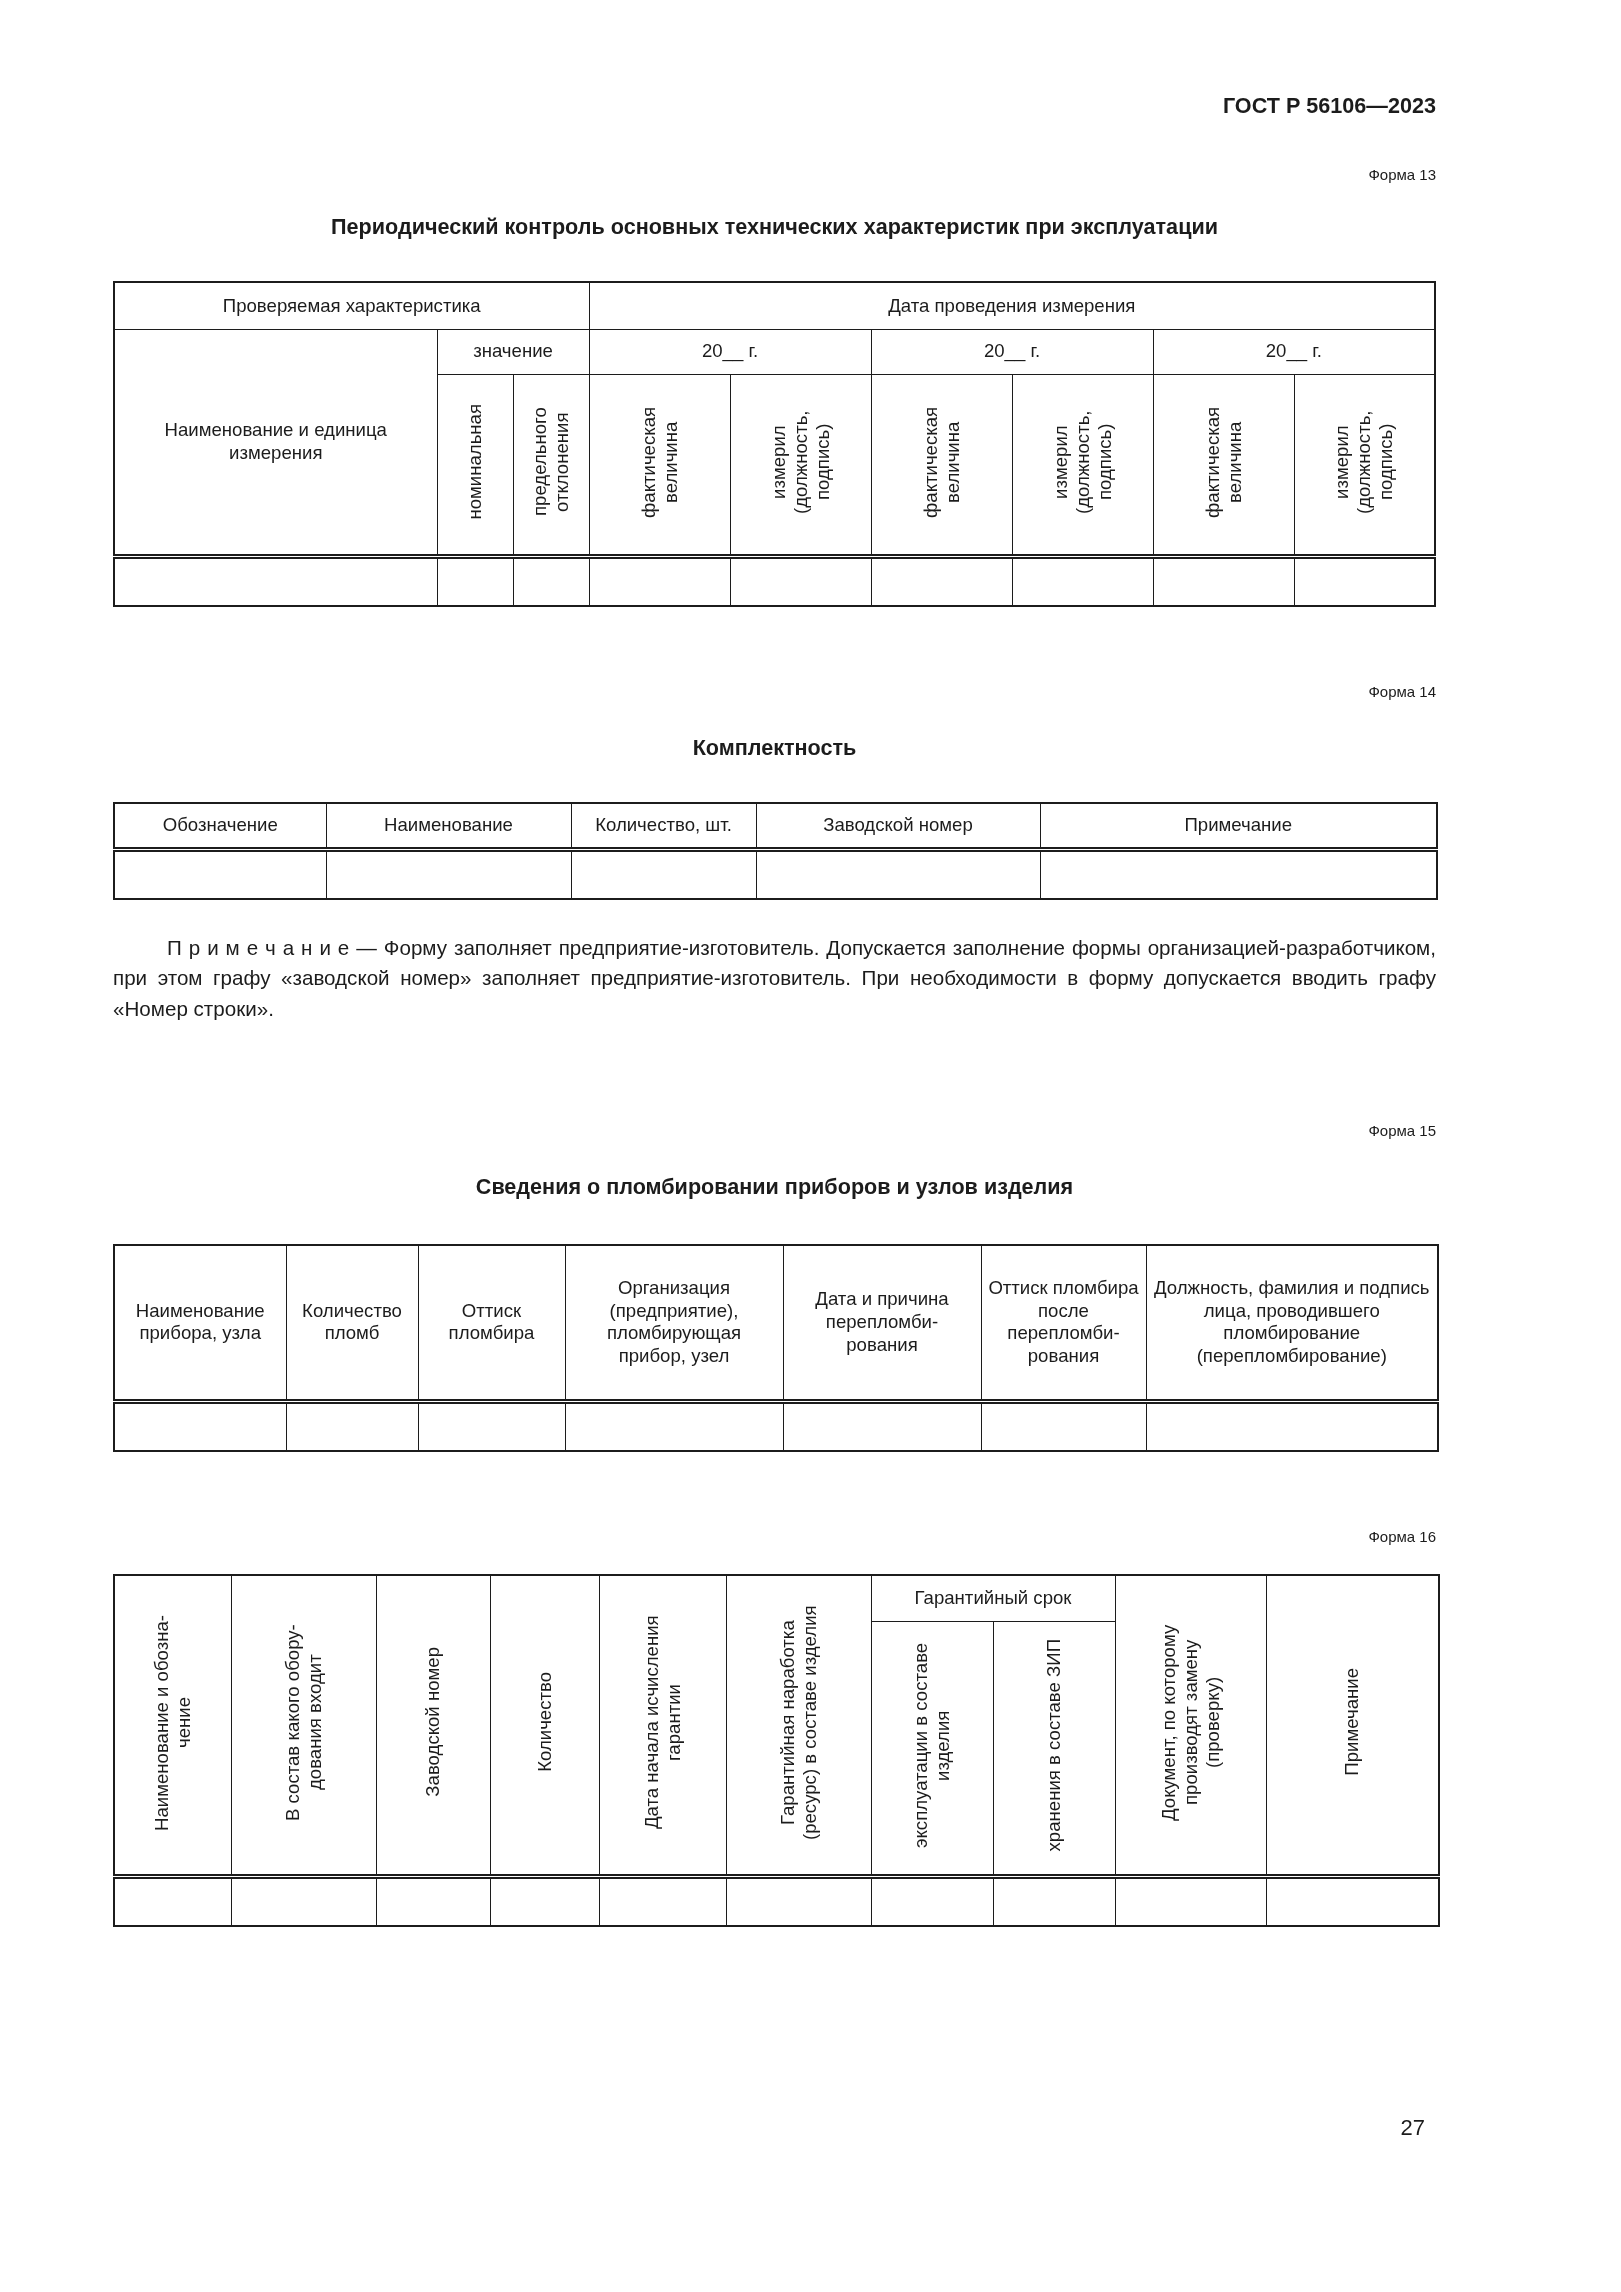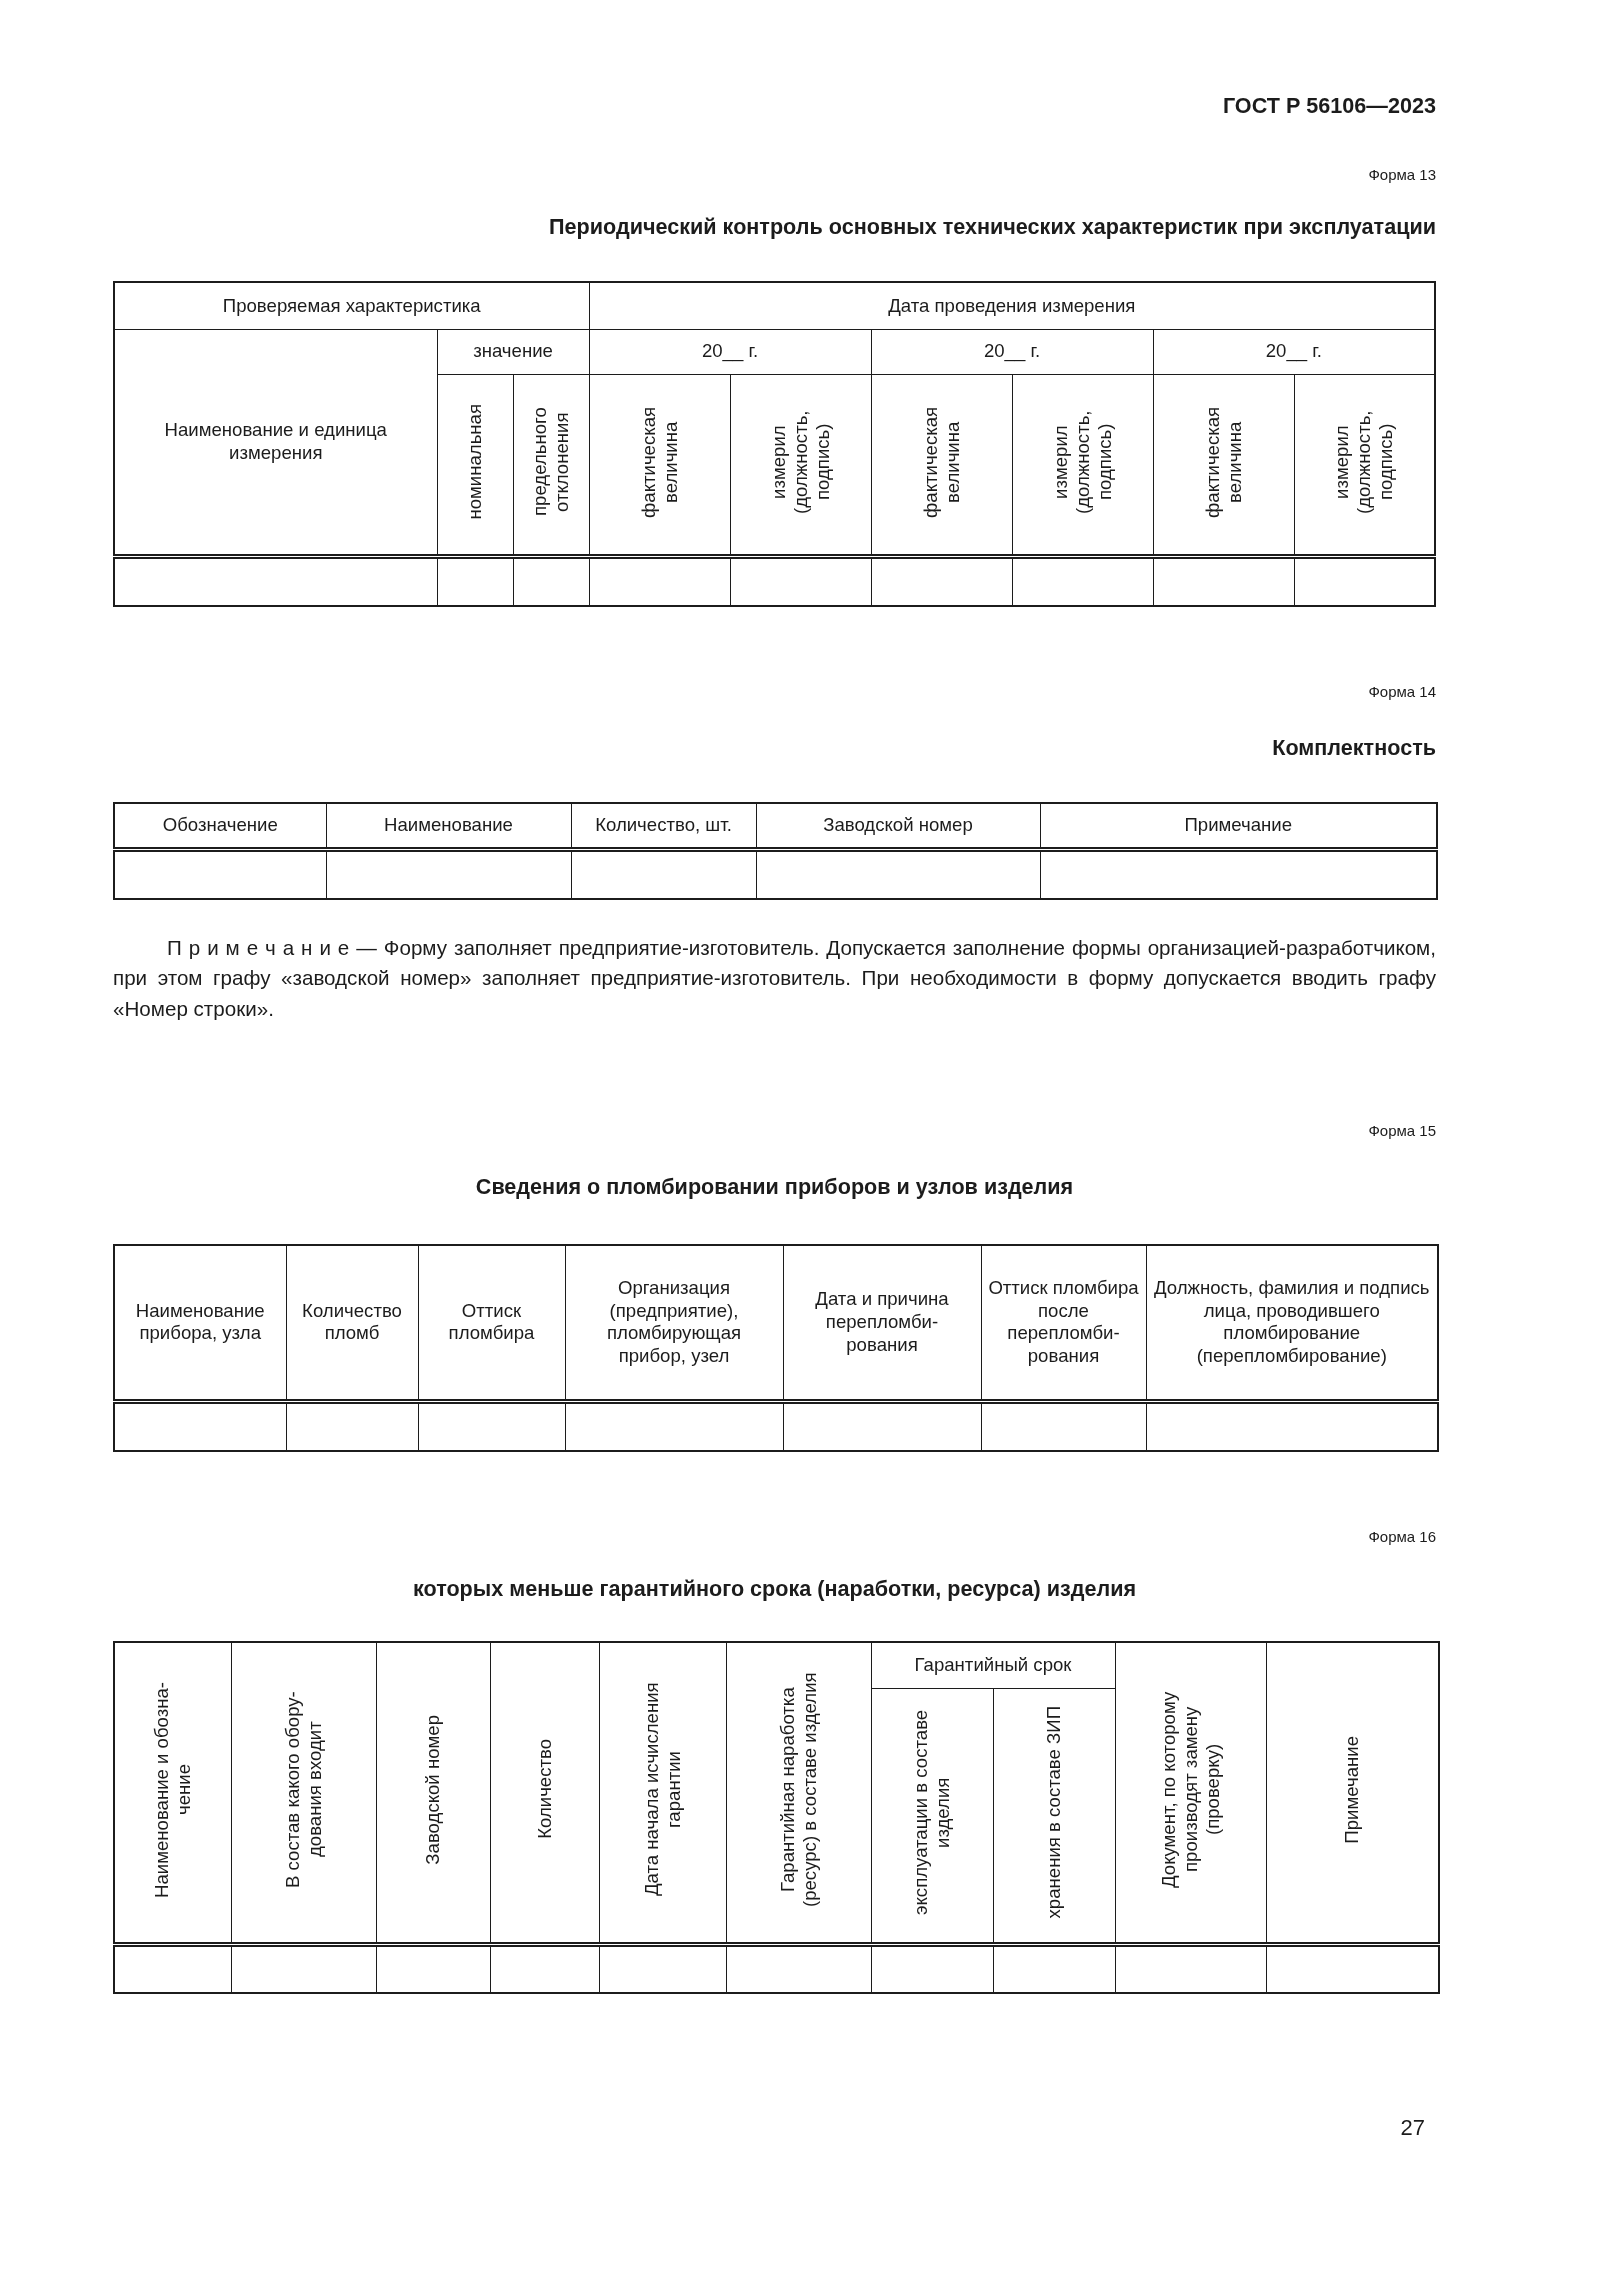--- a/index.html
+++ b/index.html
@@ -27,21 +27,21 @@
   }
   .table-title {
     text-align: center;
     font-weight: bold;
     font-size: 21.6px;
     line-height: 1.4;
   }
   .mb30 { margin-bottom: 29px; }
   .mb34 { margin-bottom: 33px; }
   .mb38 { margin-bottom: 37px; }
-  .mb40 { margin-bottom: 39px; text-align: right; }
+  .mb40 { margin-bottom: 39px; }
   .mb42 { margin-bottom: 41px; }
   table.gost-table {
     border-collapse: collapse;
     table-layout: fixed;
     width: 1323px;
     border: 2px solid #1c1c1c;
   }
   table.gost-table td {
     border: 1.5px solid #1c1c1c;
     font-size: 18.6px;
@@ -210,21 +210,20 @@
         <td></td>
         <td></td>
         <td></td>
       </tr>
     </tbody>
   </table>
 
   <div class="spacer-c"></div>
 
   <div class="form-label mb30">Форма 16</div>
-  <div class="table-title mb38">которых меньше гарантийного срока (наработки, ресурса) изделия</div>
 
   <table class="gost-table">
     <colgroup>
       <col style="width:117px">
         <col style="width:145px">
         <col style="width:114px">
       <col style="width:109px">
         <col style="width:127px">
         <col style="width:145px">
       <col style="width:122px">

